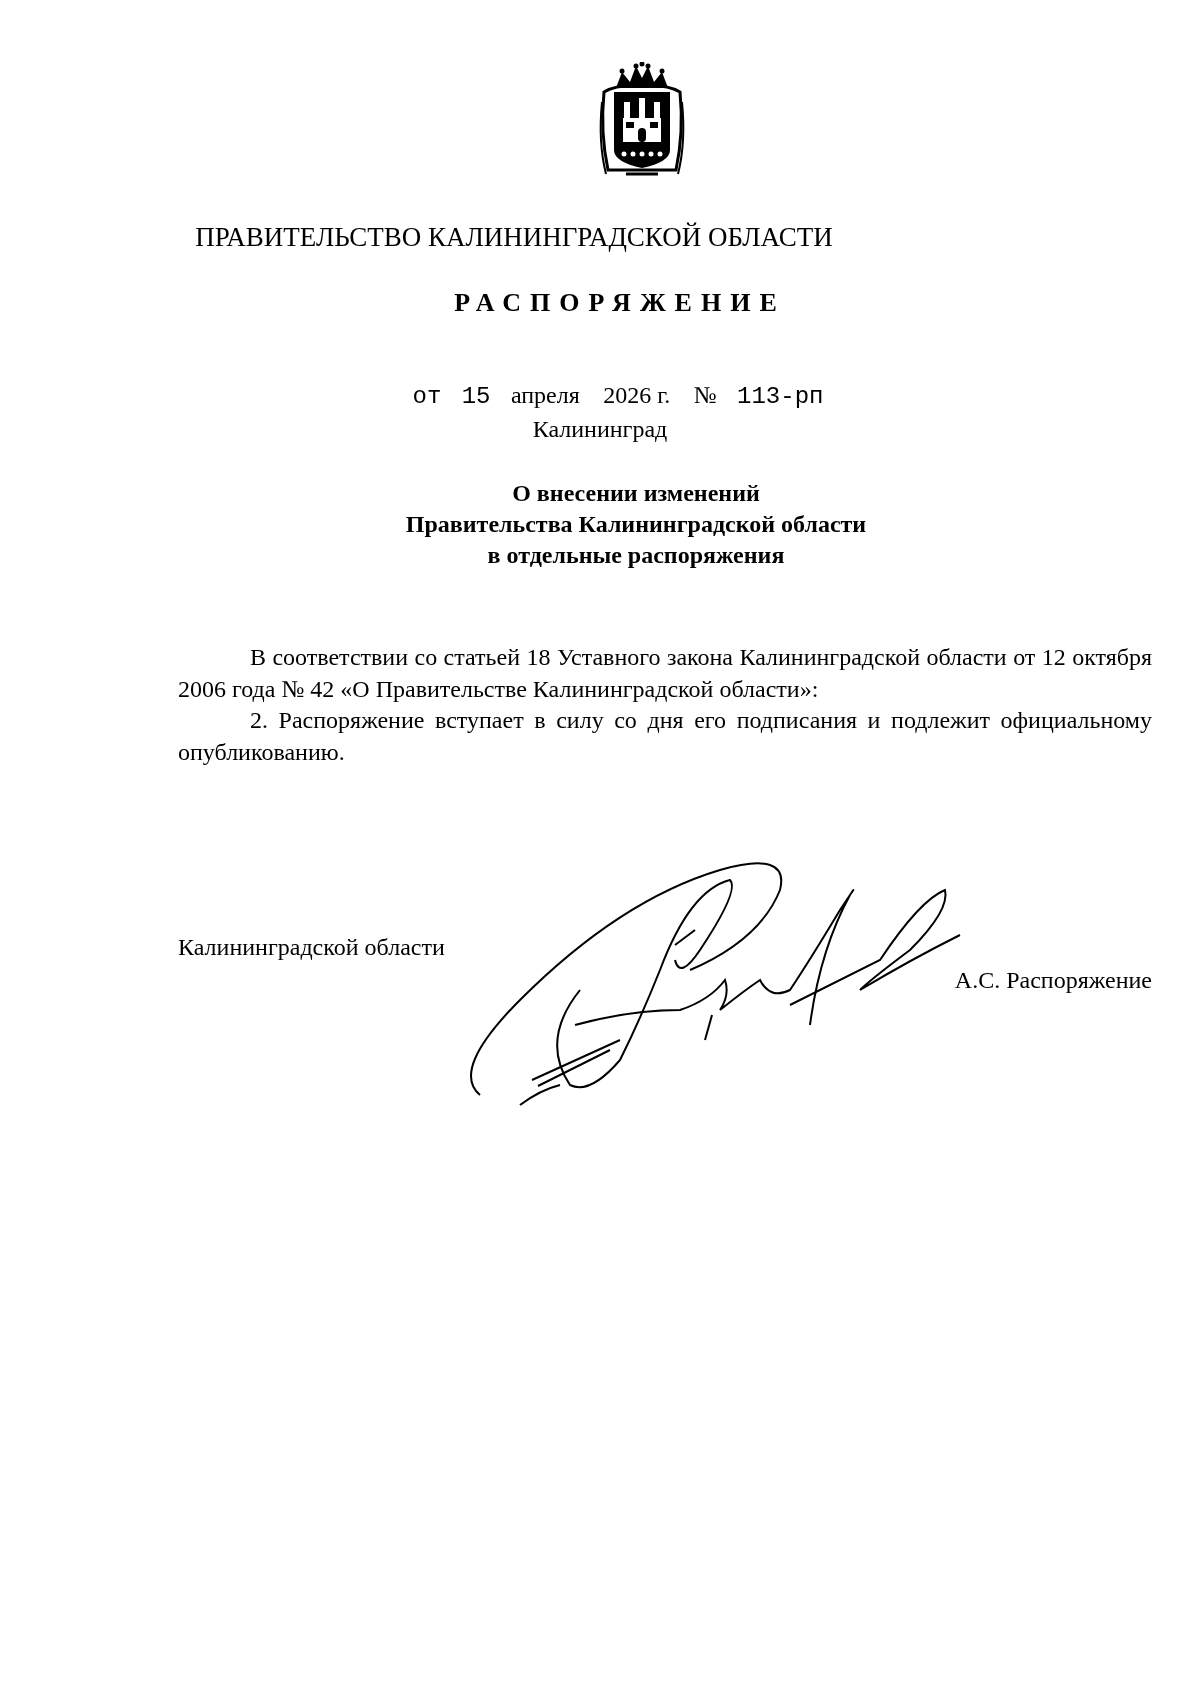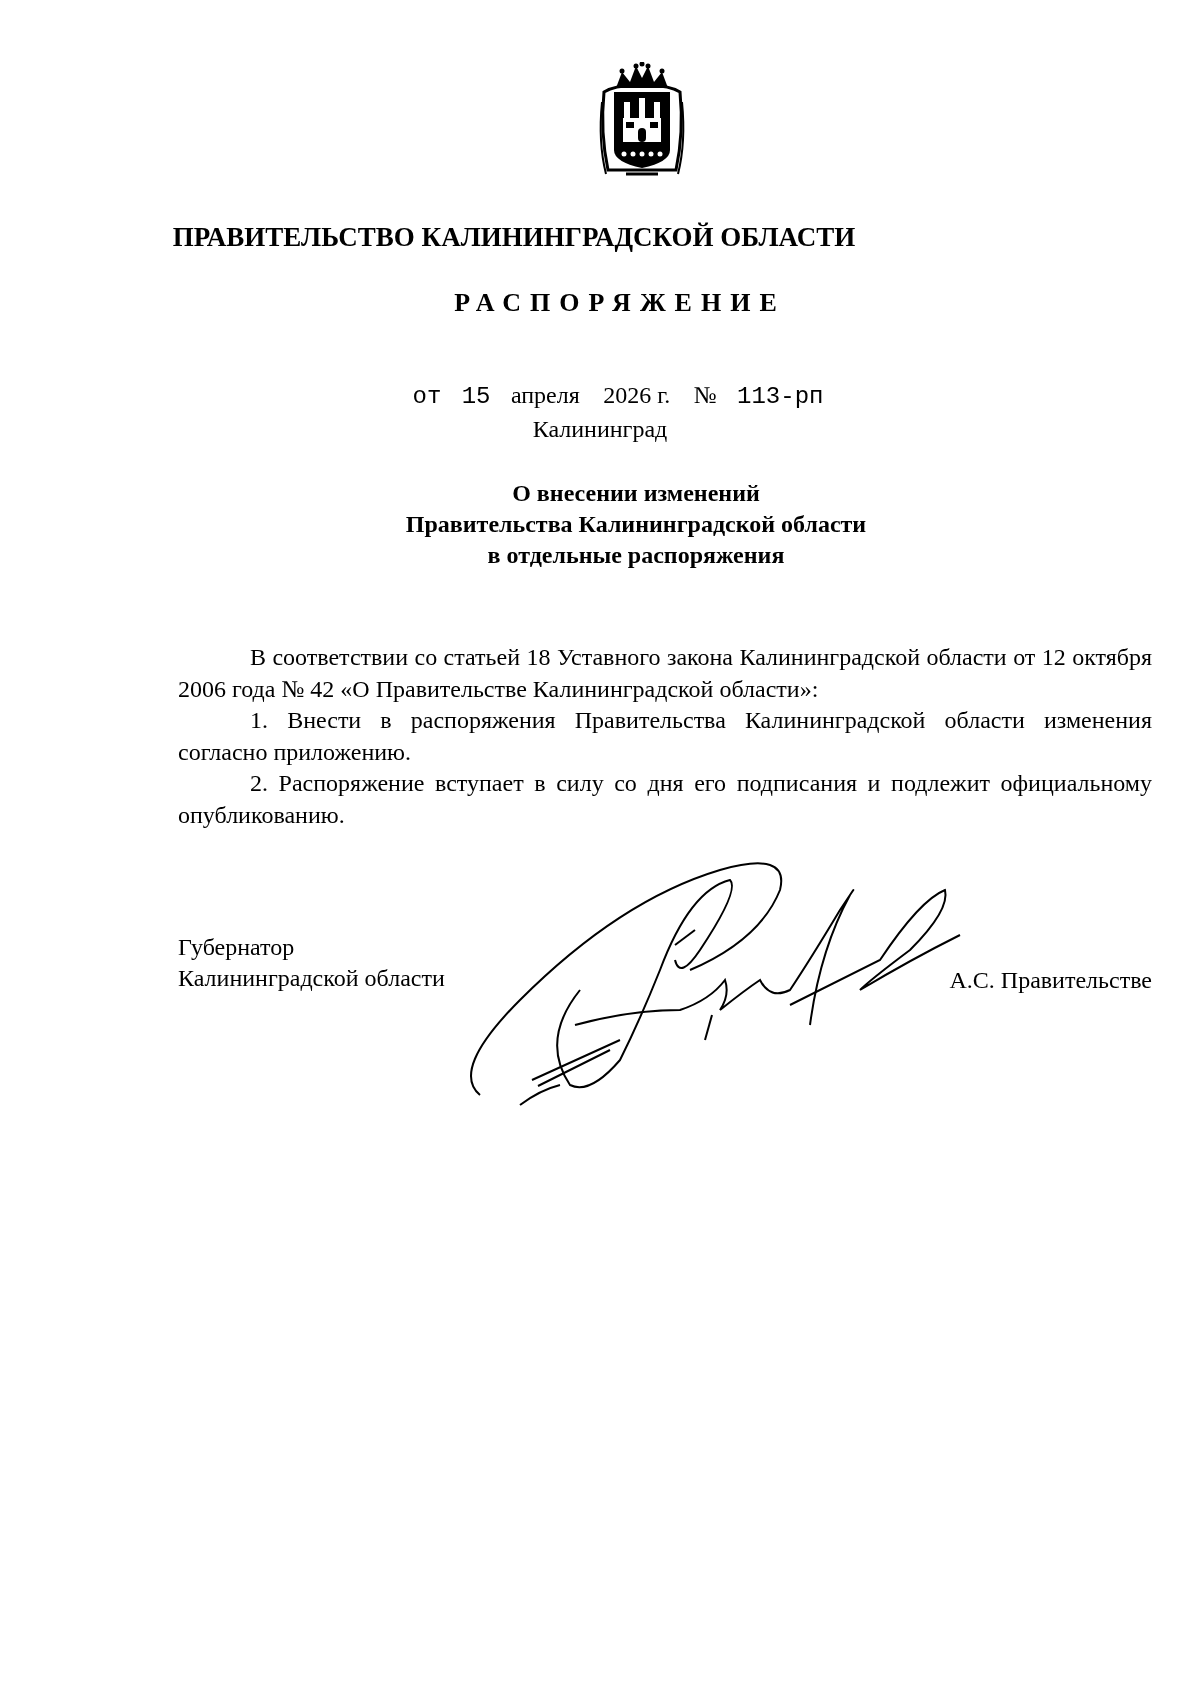--- a/index.html
+++ b/index.html
@@ -3,21 +3,21 @@
 <meta charset="utf-8">
 <style>
   html, body { margin: 0; padding: 0; background: #ffffff; }
   body {
     width: 1200px; height: 1706px; position: relative; overflow: hidden;
     font-family: "Liberation Serif", "DejaVu Serif", serif; color: #000;
   }
   .emblem { position: absolute; left: 596px; top: 62px; width: 92px; height: 118px; }
   .org {
     position: absolute; top: 222px; left: 0; width: 1028px; text-align: center;
-    font-weight: bold; font-size: 27px; letter-spacing: 0px;
+    font-weight: normal; font-size: 27px; letter-spacing: 0px;
   }
   .doctype {
     position: absolute; top: 288px; left: 0; width: 1200px; text-align: center;
     font-weight: bold; font-size: 26px; letter-spacing: 9px; padding-left: 40px; box-sizing: border-box;
   }
   .dateline {
     position: absolute; top: 382px; left: 18px; width: 1200px; text-align: center;
     font-family: "Liberation Mono", "DejaVu Sans Mono", monospace; font-size: 24px;
   }
   .dateline span { margin: 0 3px; }
@@ -87,33 +87,31 @@
 <div class="city">Калининград</div>
 
 <div class="title">
   <div>О внесении изменений</div>
   <div>Правительства Калининградской области</div>
   <div>в отдельные распоряжения</div>
 </div>
 
 <div class="body">
   <p class="just">В соответствии со статьей 18 Уставного закона Калининградской области от 12 октября 2006 года № 42 «О Правительстве Калининградской области»:</p>
-  <p class="just">1. Внести в распоряжения Правительства Калининградской области изменения согласно приложению.</p>
   <p class="just">2. Распоряжение вступает в силу со дня его подписания и подлежит официальному опубликованию.</p>
 </div>
 
 <div class="sig-block">
-  <div>Губернатор</div>
   <div>Калининградской области</div>
 </div>
 
 <svg class="signature" viewBox="0 0 520 260" fill="none" stroke="#000" stroke-width="2">
   <path d="M20 245 Q-10 220 60 150 Q160 50 260 20 Q330 0 320 40 Q300 90 230 120"></path>
   <path d="M120 140 Q80 190 110 235 Q130 245 160 210 Q180 170 200 120 Q230 40 270 30 Q280 40 240 100 Q220 130 215 110"></path>
   <path d="M72 230 L160 190 M78 236 L150 200"></path>
   <path d="M115 175 Q170 160 220 160 Q250 150 265 130 Q270 145 260 160 Q285 140 300 130 Q310 150 330 140 Q350 110 380 60 Q400 30 390 45 Q360 100 350 175"></path>
   <path d="M330 155 Q380 130 420 110 Q460 50 485 40 Q490 60 450 100 Q410 130 400 140 Q450 110 500 85"></path>
   <path d="M245 190 L252 165"></path>
   <path d="M60 255 Q80 240 100 235"></path>
   <path d="M215 95 L235 80"></path>
 </svg>
 
-<div class="sig-name">А.С. Правительстве</div>
+<div class="sig-name">А.С. Распоряжение</div>
 
 </body></html>

